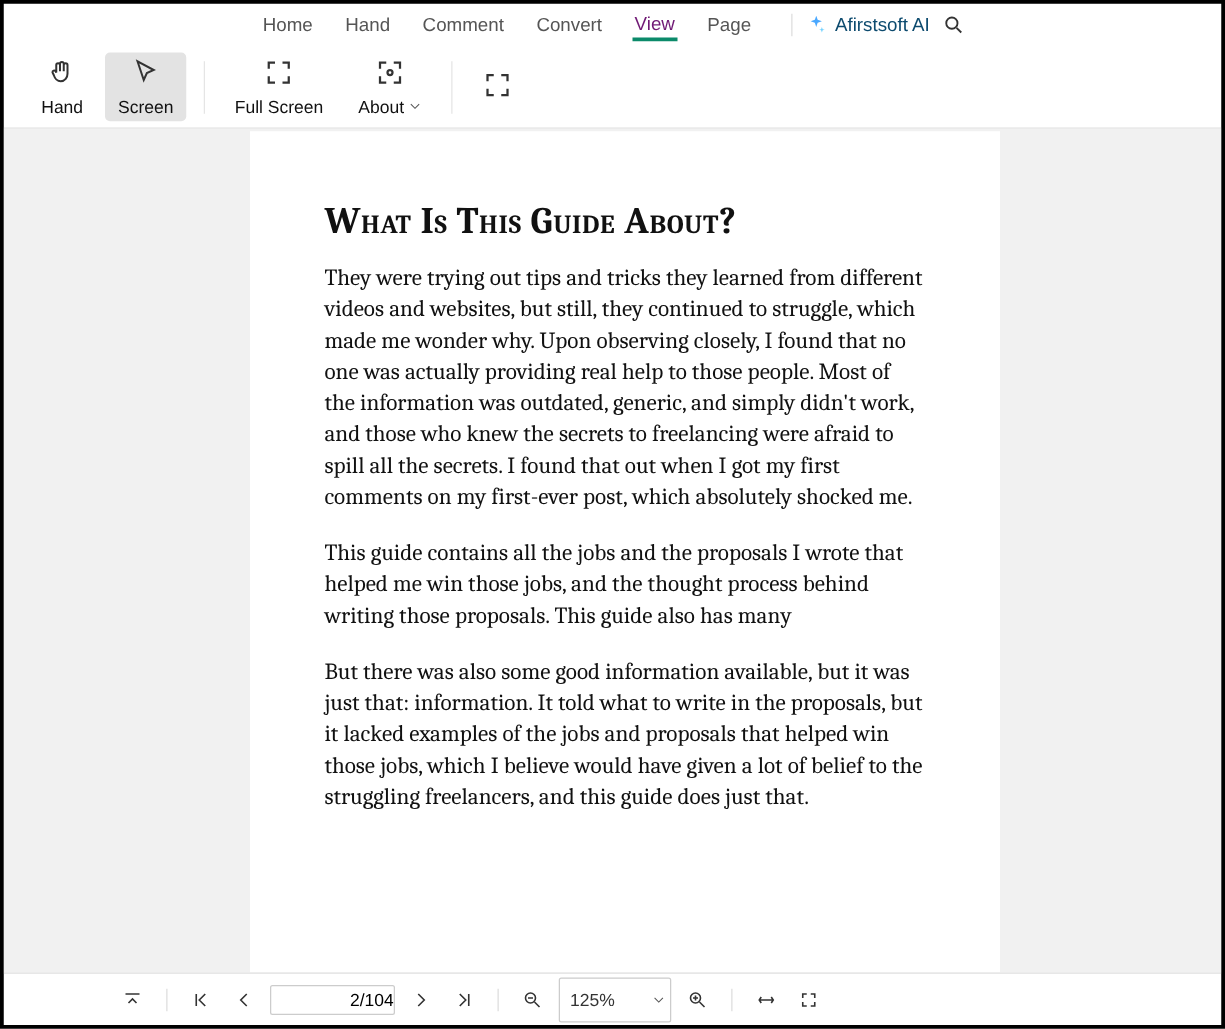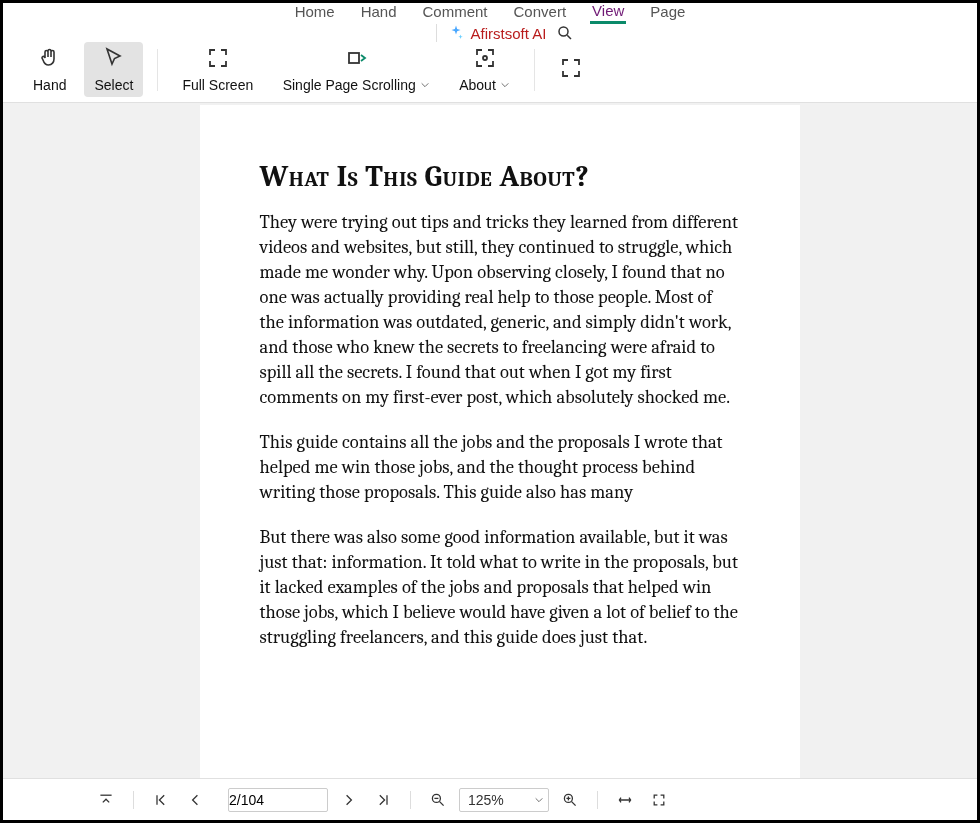--- a/index.html
+++ b/index.html
@@ -18,21 +18,20 @@
 
   
   .menu-bar {
     display: flex;
     align-items: center;
     padding: 0 12px;
     height: 34px;
     gap: 0;
     justify-content: center;
     position: relative;
-    flex-direction: column;
   }
   .menu-bar .tabs {
     display: flex;
     gap: 22px;
     align-items: center;
     font-size: 15px;
     color: #555;
   }
   .menu-bar .tab {
     cursor: pointer;
@@ -52,21 +51,21 @@
   .menu-bar .sep {
     width: 1px;
     height: 18px;
     background: #ddd;
   }
   .ai-label {
     display: flex;
     align-items: center;
     gap: 6px;
     font-size: 15px;
-    color: #b91c1c;
+    color: #0c4a6e;
   }
   .ai-star {
     width: 18px; height: 18px;
     display:inline-block;
   }
   .search-icon {
     width: 18px; height: 18px;
     color:#333;
   }
 
@@ -154,29 +153,28 @@
     display:flex;align-items:center;justify-content:center;
     cursor:pointer;
     color:#333;
   }
   .status-btn svg{ width:16px;height:16px; }
   .page-input {
     border:1px solid #ccc;
     border-radius:2px;
     width:100px;
     height:24px;
-    text-align:left;
+    text-align:right;
     font-size:14px;
-    margin-left:12px;
   }
   .zoom-select{
     border:1px solid #ccc;
     border-radius:2px;
     width:90px;
-    height:24px;
+    height:36px;
     padding-left:8px;
     font-size:14px;
     display:flex;
     align-items:center;
     justify-content:space-between;
     padding-right:4px;
     cursor:pointer;
   }
 </style>
 </head>
@@ -221,48 +219,34 @@
     </span>
     <span>Hand</span>
   </div>
 
   <div class="ribbon-btn selected">
     <span class="icon-box">
       <svg viewBox="0 0 24 24" fill="none" stroke="currentColor" stroke-width="1.6">
           <path d="M5 3l5 15 2.5-5.5L18 10 5 3z"></path>
         </svg>
     </span>
-    <span>Select</span>
+    <span>Screen</span>
   </div>
 
   <span class="sep"></span>
 
   <div class="ribbon-btn">
     <span class="icon-box">
       <svg viewBox="0 0 24 24" fill="none" stroke="currentColor" stroke-width="1.8">
           <path d="M4 9V4h5M20 9V4h-5M4 15v5h5M20 15v5h-5"></path>
         </svg>
     </span>
     <span>Full Screen</span>
   </div>
 
-  <div class="ribbon-btn" style="min-width:170px">
-    <span class="icon-box">
-      <svg viewBox="0 0 24 24" fill="none" stroke="currentColor" stroke-width="1.8">
-          <rect x="5" y="7" width="10" height="10"></rect>
-          <path d="M17 9l4 3-4 3" stroke="#0b8a6a"></path>
-        </svg>
-    </span>
-    <span style="display:flex;align-items:center">
-      <span>Single Page Scrolling</span>
-      <svg class="dropdown-chev" viewBox="0 0 12 12" stroke="currentColor" fill="none">
-          <path d="M2 4l4 4 4-4"></path>
-        </svg>
-    </span>
-  </div>
 
   <div class="ribbon-btn">
     <span class="icon-box">
       <svg viewBox="0 0 24 24" fill="none" stroke="currentColor" stroke-width="1.8">
           <path d="M4 9V4h5M20 9V4h-5M4 15v5h5M20 15v5h-5"></path>
           <circle cx="12" cy="12" r="2"></circle>
         </svg>
     </span>
     <span style="display:flex;align-items:center">
       <span>About</span>

